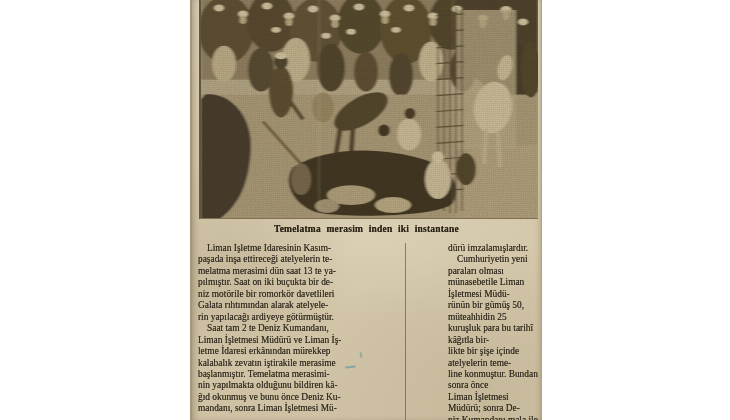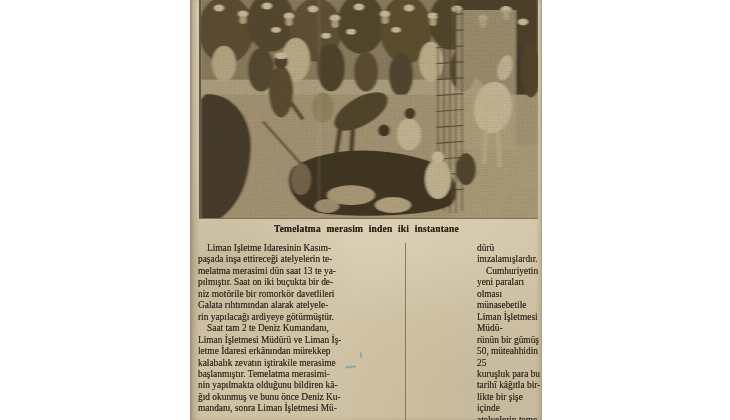--- a/index.html
+++ b/index.html
@@ -47,21 +47,21 @@
   }
 
   
   .columns{
     position:absolute;left:0;right:0;top:243px;bottom:0;
     display:flex;align-items:stretch;padding-left:6px;box-sizing:border-box;gap:37px;
   }
   .col{overflow:hidden;}
   .col-left{flex:0 0 168px;}
   .divider{flex:0 0 1px;background:rgba(110,95,64,.75);margin:0 5px 0 2px;}
-  .col-right{flex:1 1 auto;margin-left:29px;}
+  .col-right{flex:1 1 auto;}
   .para{
     margin:0;white-space:pre-line;
     font-size:9.4px;line-height:11.45px;color:#332c20;
     text-shadow:0 0 .5px rgba(51,44,32,.75);
   }
   .indent{text-indent:9px;}
   .hand-underline{
     text-decoration:underline;
     text-decoration-color:rgba(40,31,18,.9);
     text-decoration-thickness:1.4px;

